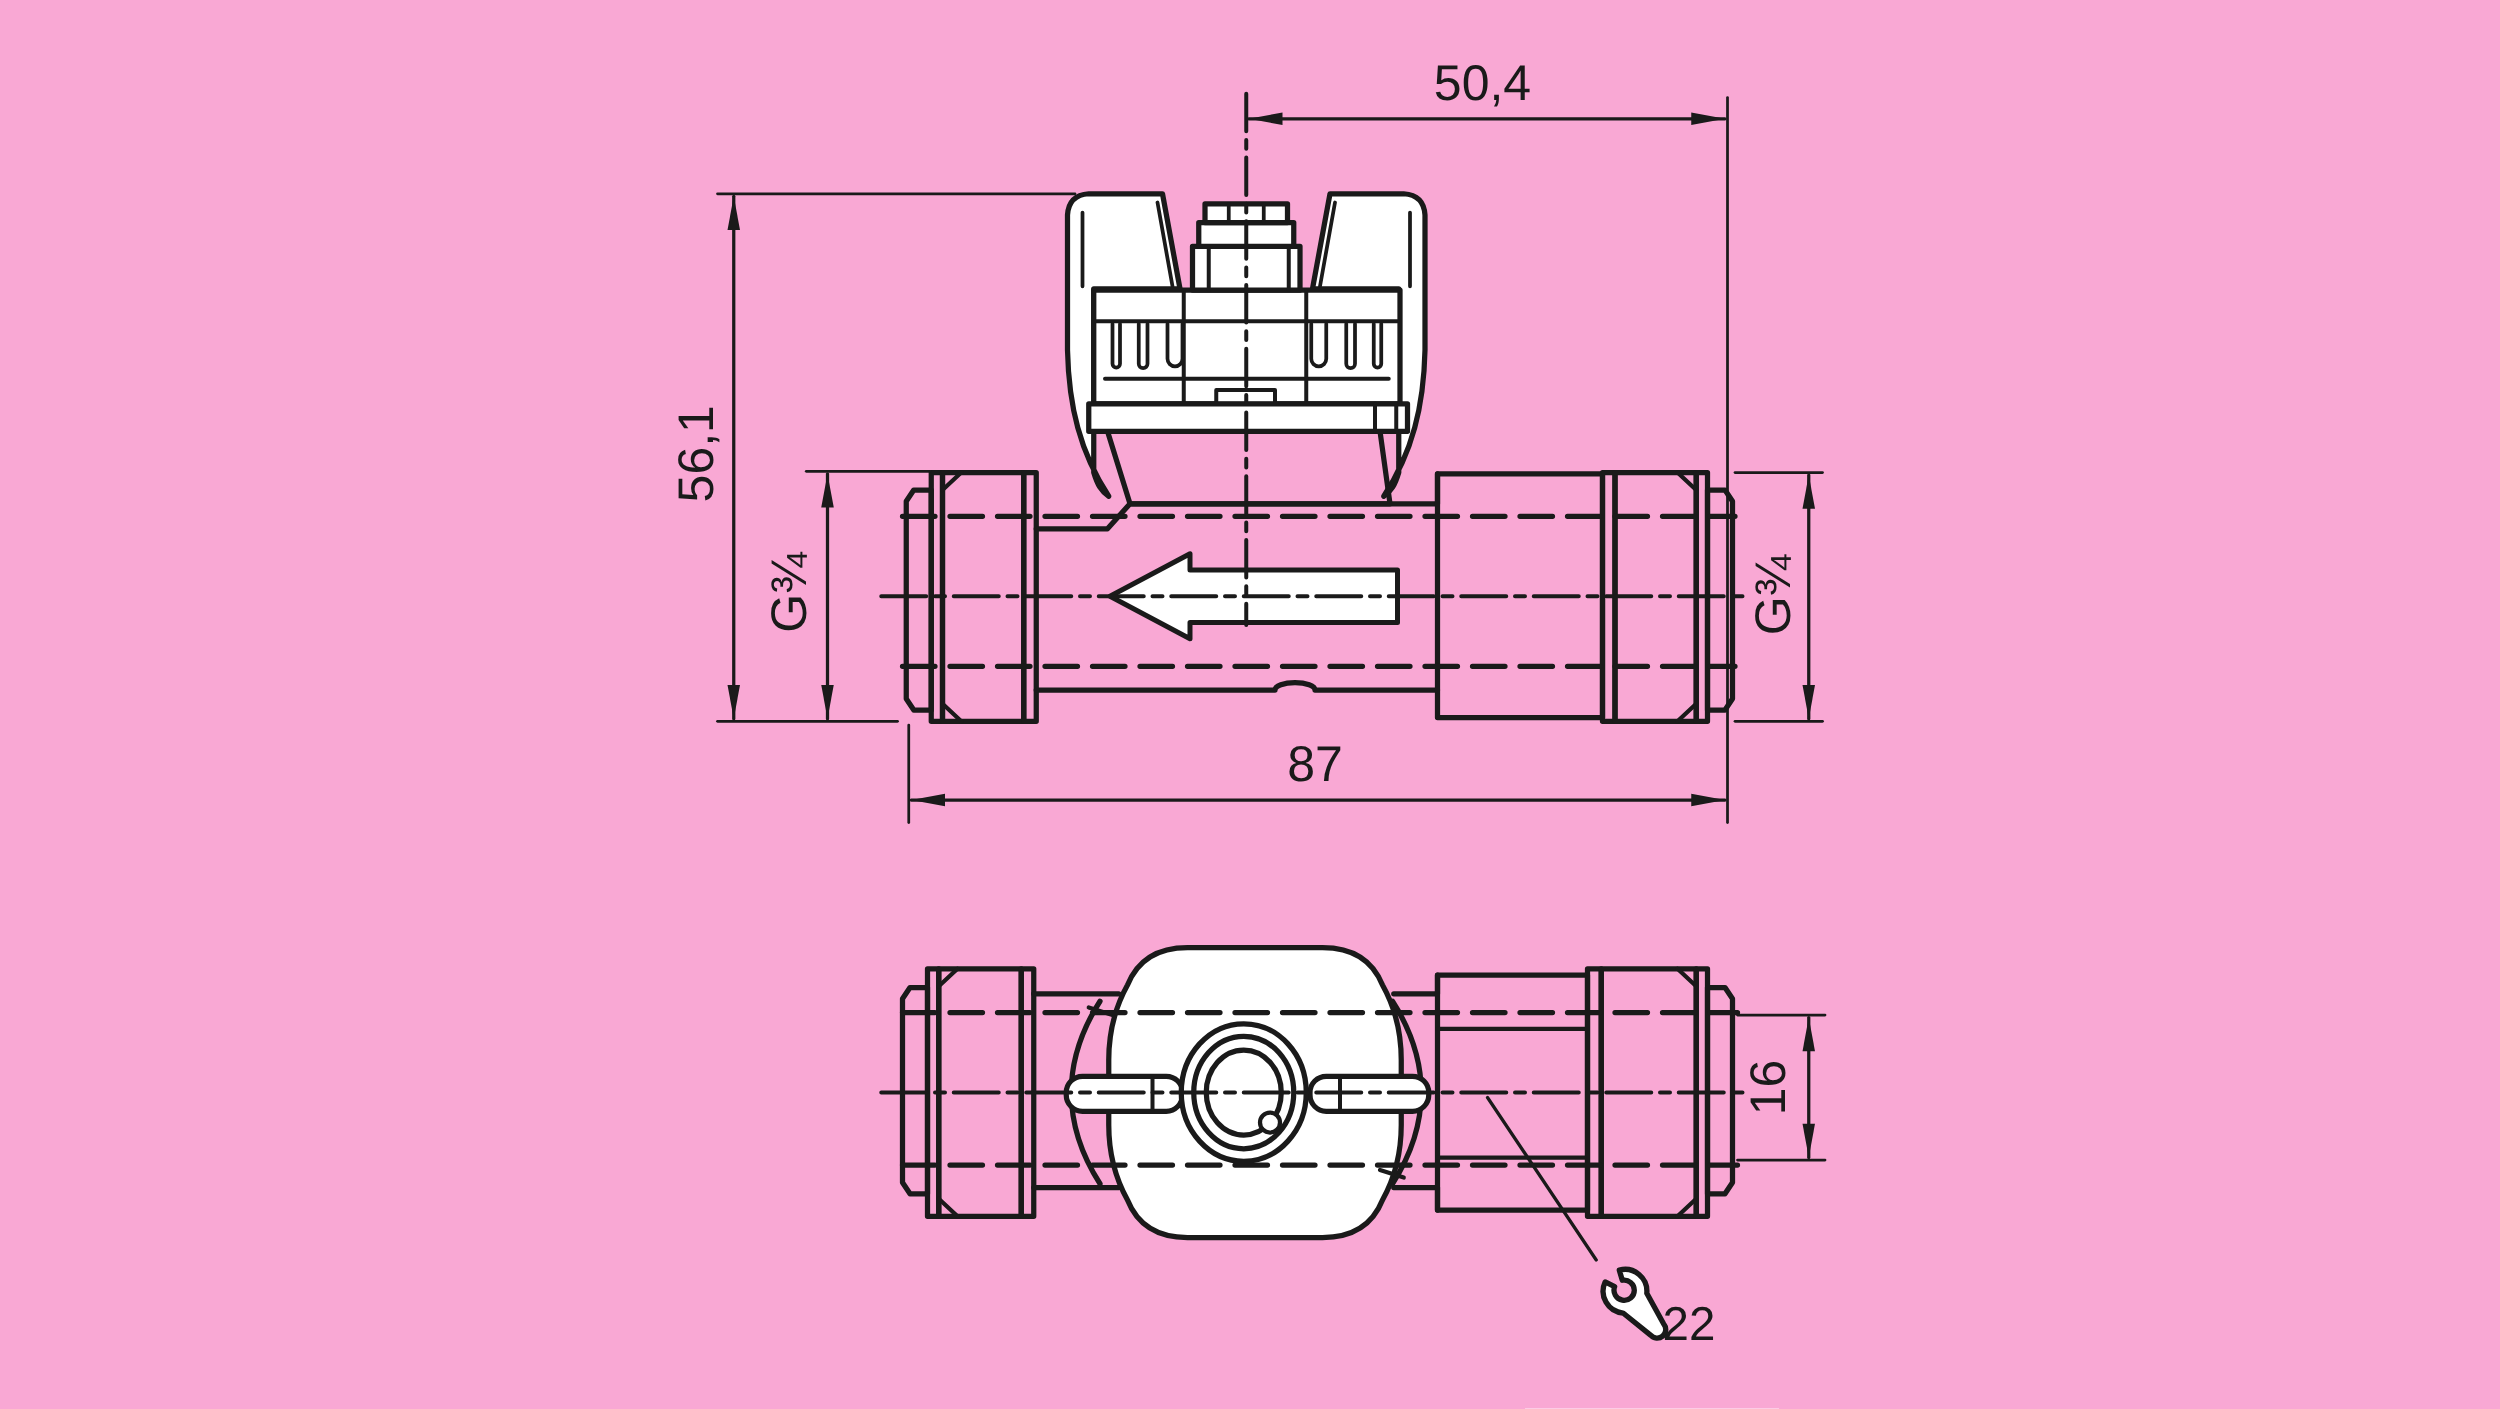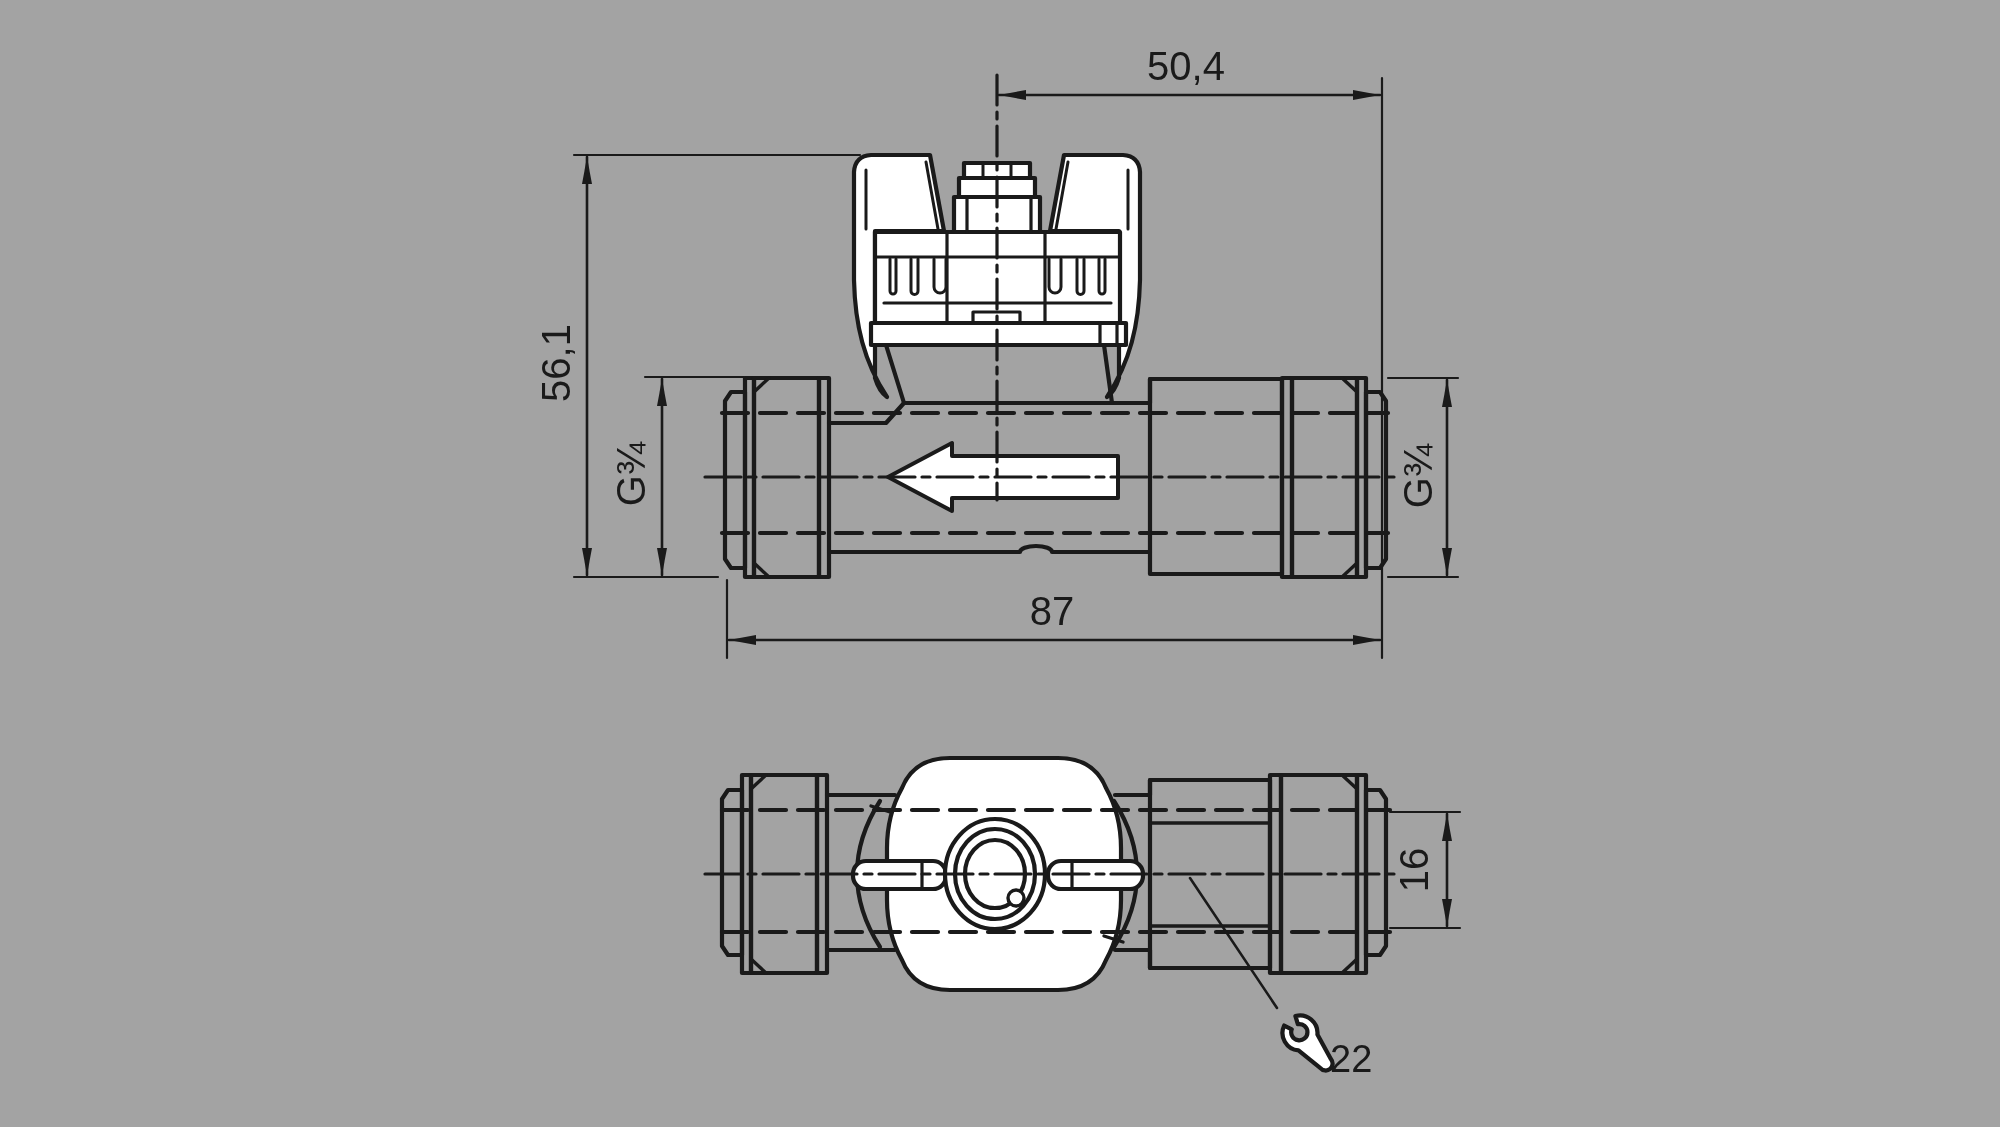--- a/index.html
+++ b/index.html
@@ -1,16 +1,16 @@
 <!DOCTYPE html>
 <html><head>
 <meta charset="utf-8">
 <style>
   html,body{margin:0;padding:0;background:#fff;}
-  .canvas{position:relative;width:2000px;height:1127px;background:#a3a3a3;overflow:hidden;
+  .canvas{position:relative;width:2000px;height:1127px;background:#f9a8d4;overflow:hidden;
           font-family:"Liberation Sans", sans-serif;}
   svg{display:block;}
   svg text{font-family:"Liberation Sans", sans-serif;fill:#1a1a1a;}
   .dimtext{font-size:40px;}
   .threadtext{font-size:40px;}
   .wrenchtext{font-size:38px;}
 </style>
 </head>
 <body>
 

